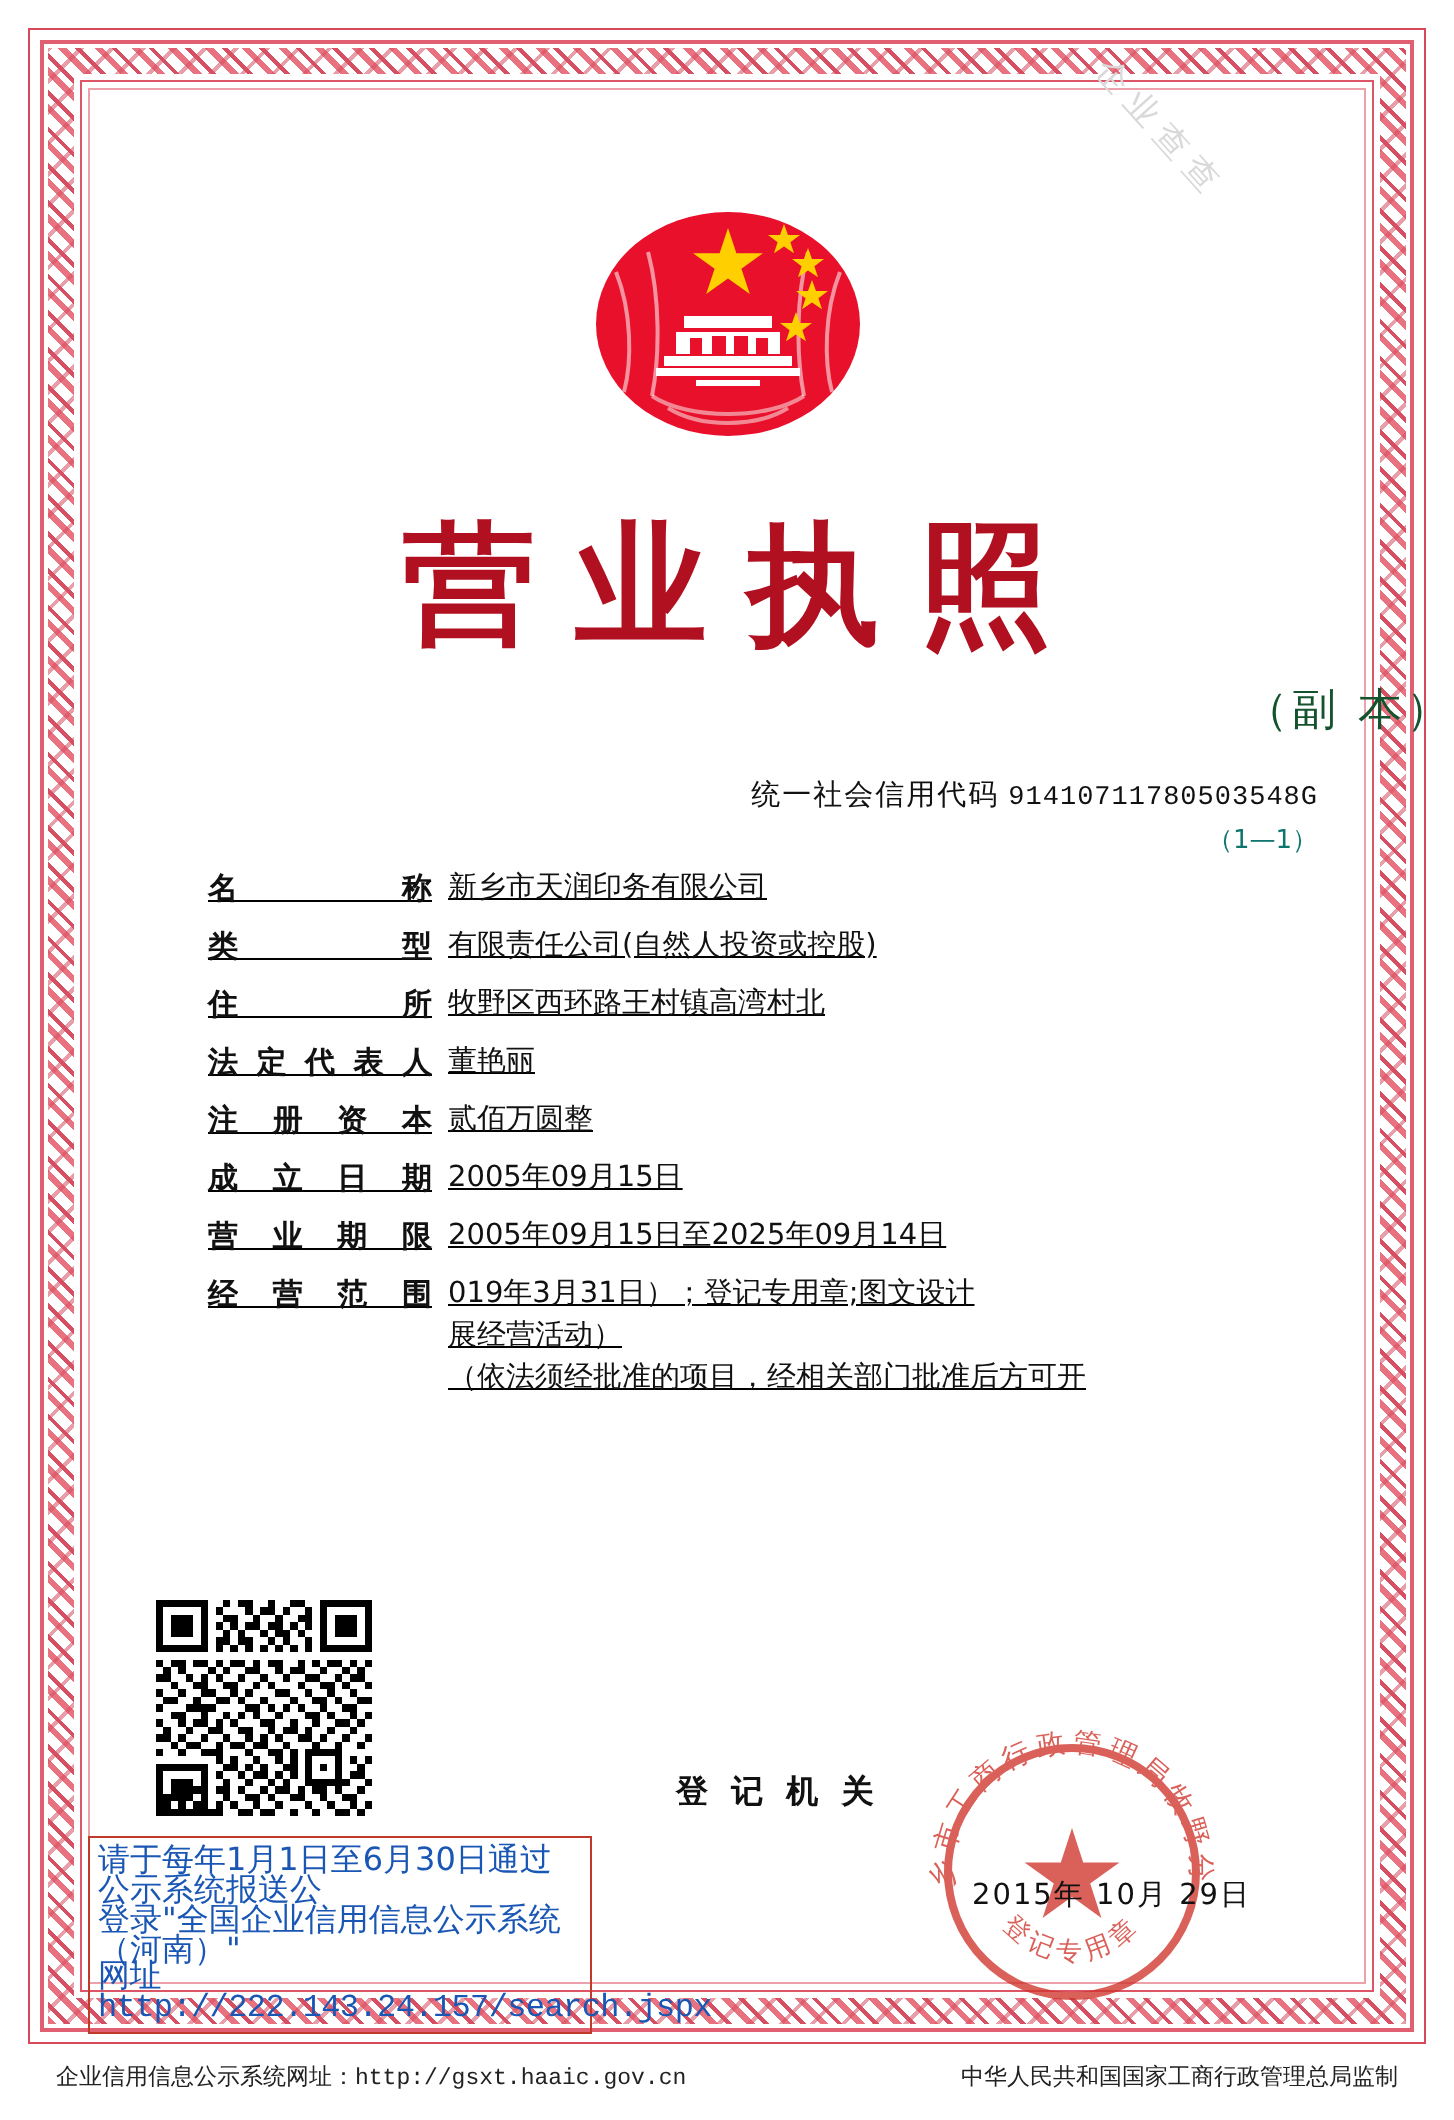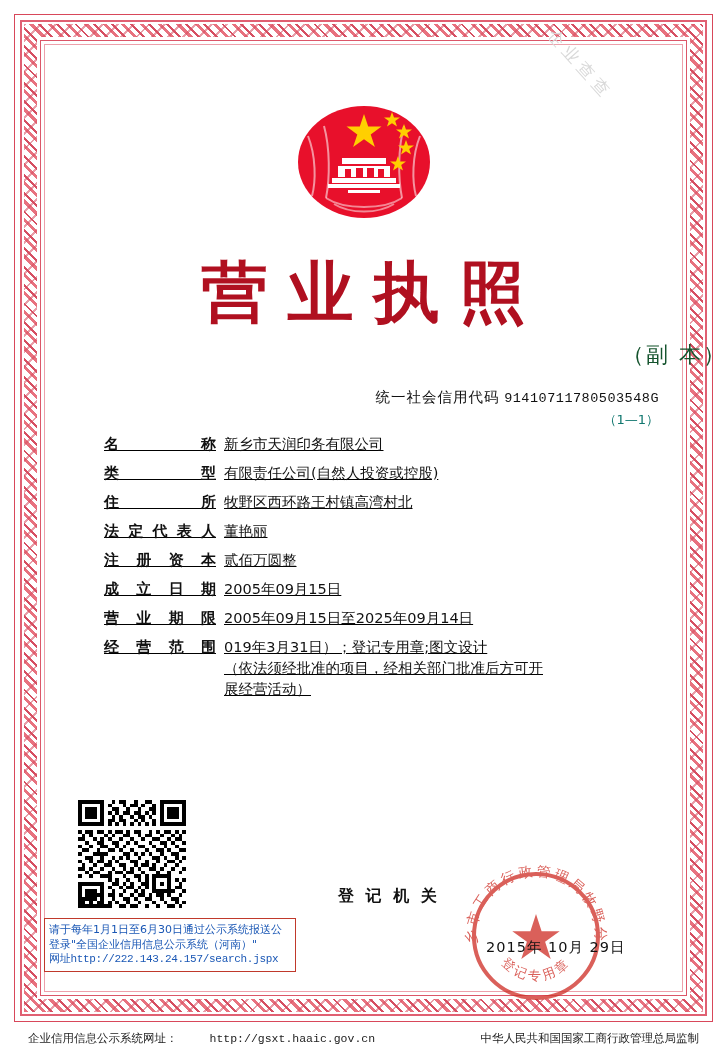--- a/index.html
+++ b/index.html
@@ -203,21 +203,21 @@
   
   .notice {
     position: absolute;
     left: 44px;
     top: 918px;
     width: 252px;
     border: 1.5px solid #c0392b;
     padding: 3px 4px 4px 4px;
     box-sizing: border-box;
     color: #1a57b5;
-    font-size: 11px;
+    font-size: 16px;
     line-height: 15px;
     font-family: "DejaVu Sans", sans-serif;
     background: transparent;
   }
   .notice .l2 { color: #1a57b5; }
   .notice .url { font-family: "Liberation Mono", monospace; letter-spacing: -0.3px; }
 
   
   .authority {
     position: absolute;
@@ -253,21 +253,21 @@
 
   
   .footer-left {
     position: absolute;
     left: 28px;
     bottom: 14px;
     font-size: 11.5px;
     color: #222;
     font-family: "DejaVu Sans", sans-serif;
   }
-  .footer-left .u { font-family: "Liberation Mono", monospace; margin-left: 32px; }
+  .footer-left .u { font-family: "Liberation Mono", monospace; }
   .footer-right {
     position: absolute;
     right: 28px;
     bottom: 14px;
     font-size: 11.5px;
     color: #222;
     font-family: "DejaVu Sans", sans-serif;
   }
 </style>
 </head>
@@ -376,22 +376,22 @@
 
     <div class="row">
       <div class="k">营 业 期 限</div>
       <div class="v">2005年09月15日至2025年09月14日</div>
     </div>
 
     <div class="row scope">
       <div class="k">经 营 范 围</div>
       <div class="v">
         <div>019年3月31日）；登记专用章;图文设计</div>
+        <div>展经营活动）</div>
         <div>（依法须经批准的项目，经相关部门批准后方可开</div>
-        <div>展经营活动）</div>
       </div>
     </div>
   </div>
 
   <div class="qr">
     <svg width="108" height="108" viewBox="0 0 29 29" shape-rendering="crispEdges" aria-hidden="true">
       <rect width="29" height="29" fill="#ffffff"></rect>
       <g fill="#000000">
 
         <path d="M0 0h7v7H0z"></path>

